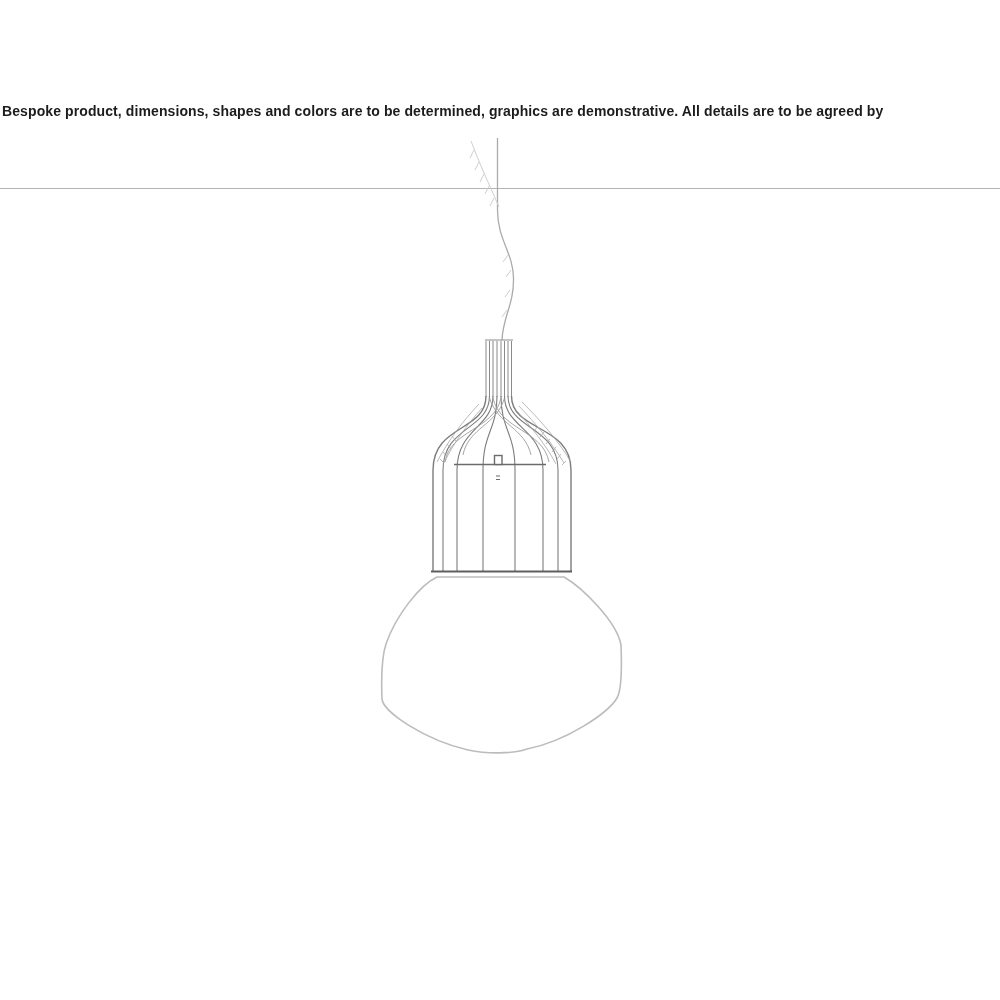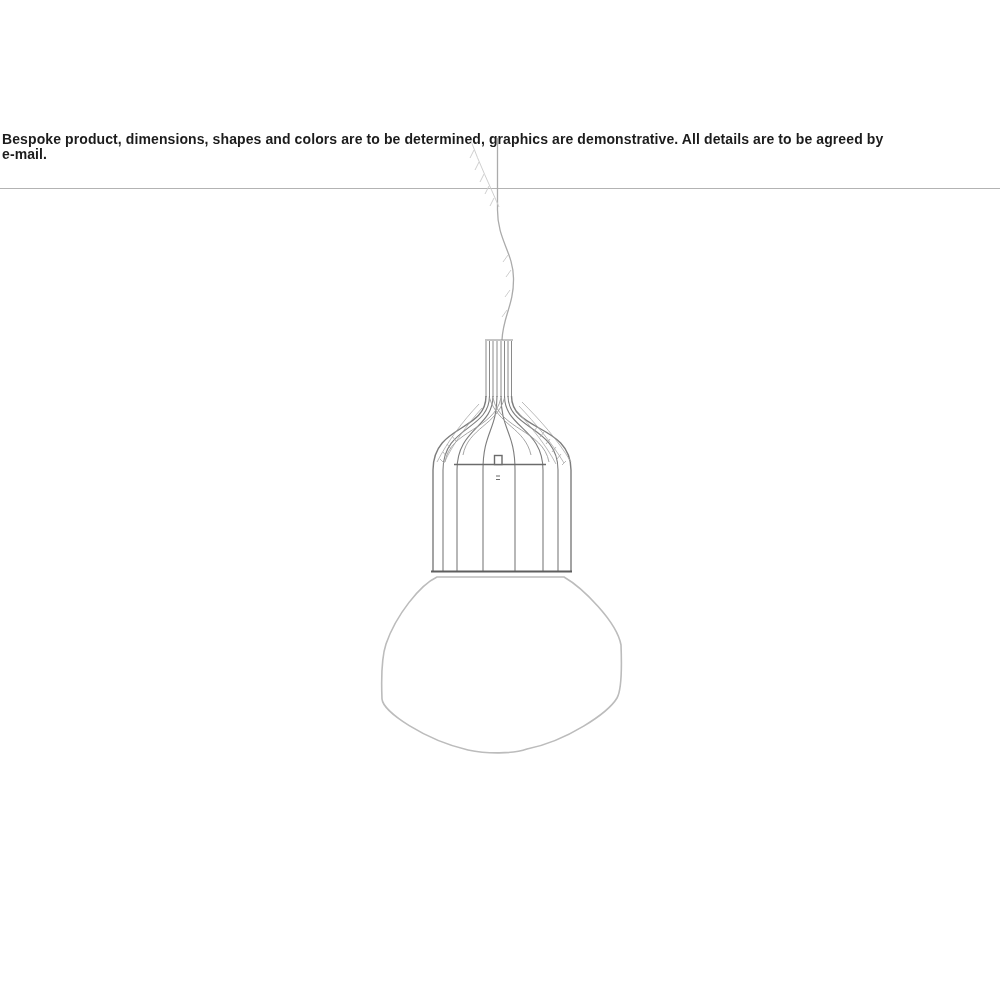--- a/index.html
+++ b/index.html
@@ -18,21 +18,20 @@
   .notice {
     position: absolute;
     left: 2px;
     top: 104px;
     width: 996px;
     font-size: 14px;
     line-height: 15px;
     font-weight: bold;
     letter-spacing: 0.1px;
     color: #1c1c1c;
-    margin-top: 28px;
   }
   .notice .line { white-space: nowrap; }
   .divider {
     position: absolute;
     left: 0;
     top: 188px;
     width: 1000px;
     height: 1px;
     background: #b3b3b3;
   }
@@ -44,21 +43,20 @@
     height: 1000px;
   }
 </style>
 </head>
 <body>
 
 <div class="page">
 
   <div class="notice">
     <div class="line">Bespoke product, dimensions, shapes and colors are to be determined, graphics are demonstrative. All details are to be agreed by</div>
-    <div class="line">e-mail.</div>
   </div>
 
   <div class="divider"></div>
 
   <svg class="drawing-svg" viewBox="0 0 1000 1000" xmlns="http://www.w3.org/2000/svg">
 
     <g fill="none" stroke-width="1.6" stroke-linejoin="round" stroke="#bcbcbc">
       <path fill="#ffffff" d="M437,577
         C420,585 396,615 386,644
         C382,656 381,674 382,699

